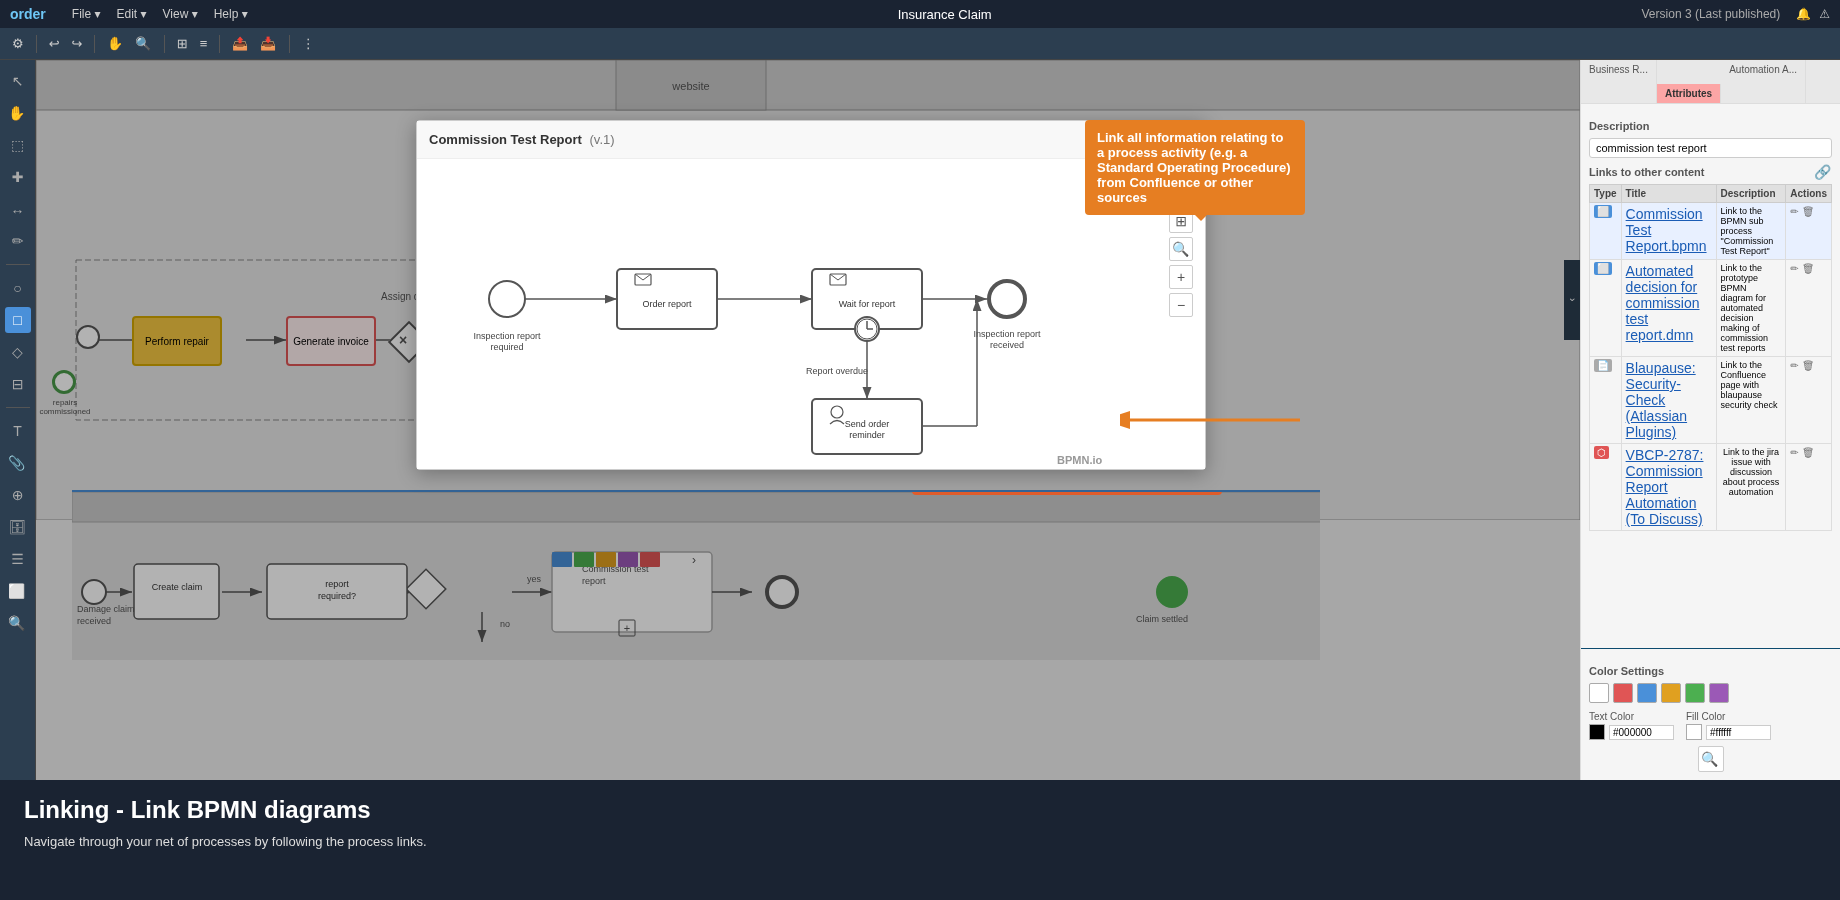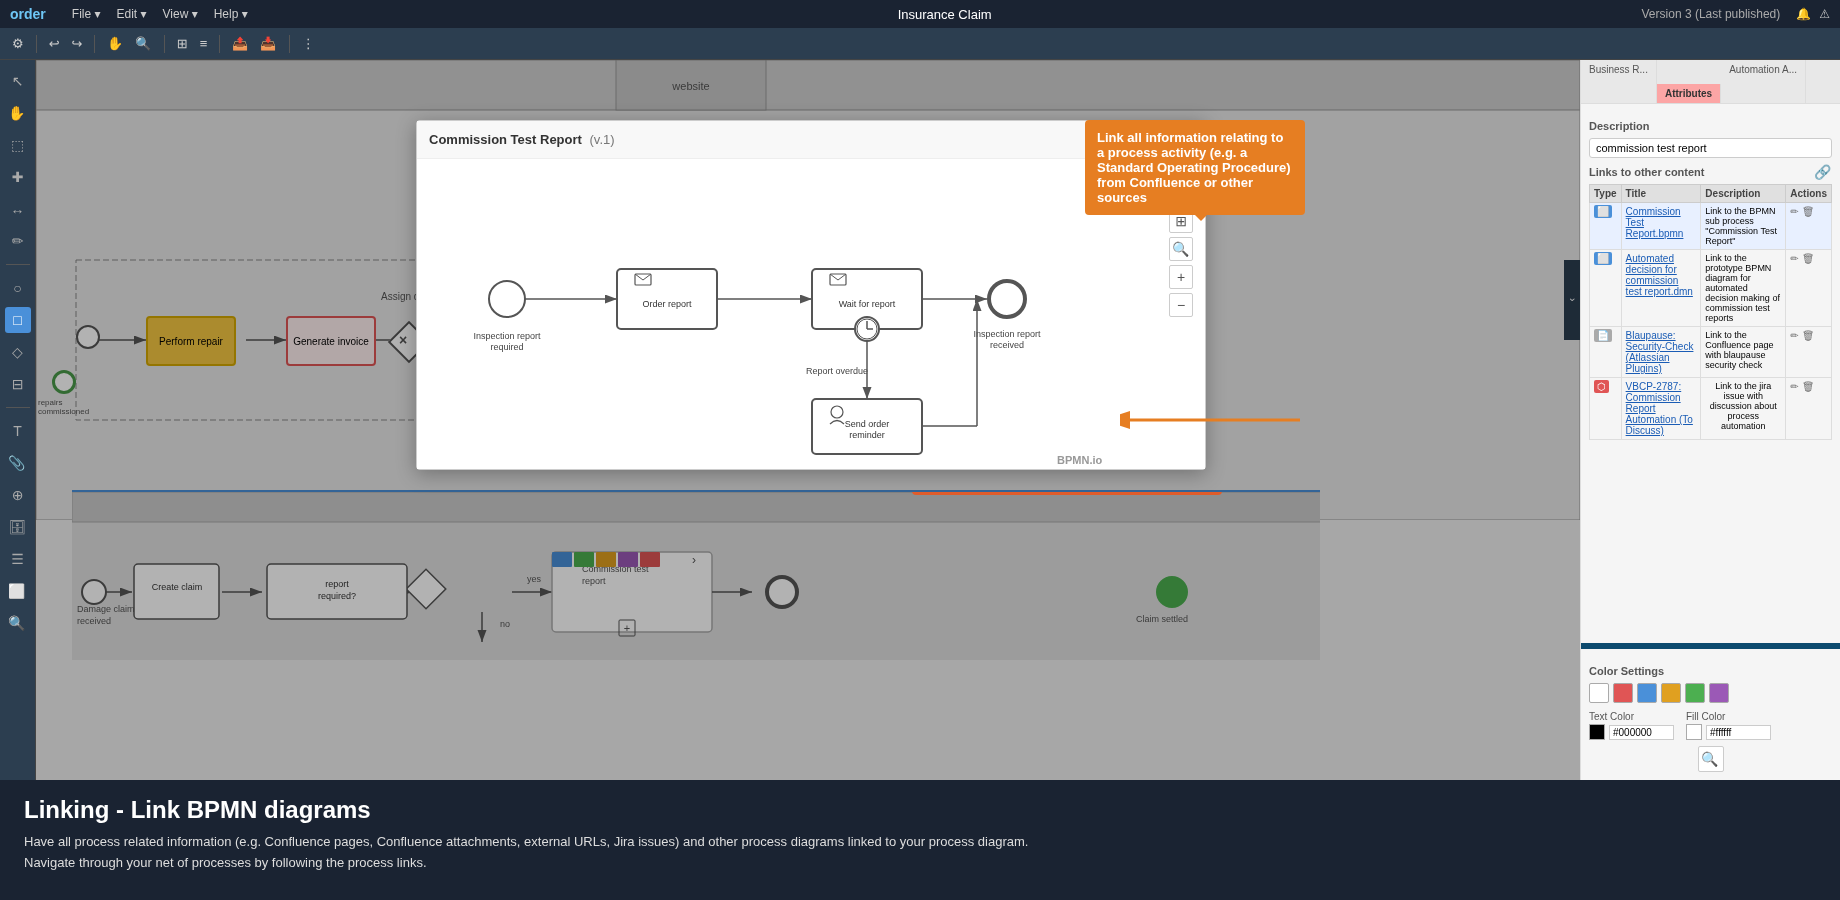--- a/index.html
+++ b/index.html
@@ -204,28 +204,28 @@
       width: 100%;
       border: 1px solid #ccc;
       border-radius: 3px;
       padding: 3px 6px;
       font-size: 11px;
       margin-bottom: 6px;
     }
     .links-table { width: 100%; border-collapse: collapse; font-size: 10px; }
     .links-table th { background: #e0e0e0; padding: 3px 4px; text-align: left; border: 1px solid #ccc; color: #444; font-weight: bold; }
     .links-table td { padding: 3px 4px; border: 1px solid #ddd; vertical-align: top; }
-    .link-blue { color: #1a5cb5; text-decoration: underline; cursor: pointer; font-size: 10px; }
+    .link-blue { color: #1a5cb5; text-decoration: underline; cursor: pointer; font-size: 14px; }
     .link-actions { display: flex; gap: 3px; }
     .link-action-btn { background: transparent; border: none; cursor: pointer; font-size: 10px; color: #666; }
 
     
     #color-settings {
       padding: 8px;
-      border-top: 6px solid #0c4a6e;
+      border-top: 1px solid #0c4a6e;
       background: #f5f5f5;
     }
     .color-grid { display: flex; gap: 4px; flex-wrap: wrap; margin-bottom: 8px; }
     .color-swatch {
       width: 20px; height: 20px;
       border: 1px solid #aaa;
       cursor: pointer;
       border-radius: 2px;
     }
     .color-row { display: flex; gap: 12px; }
@@ -414,34 +414,34 @@
 
       <defs>
         <marker id="arr" markerWidth="8" markerHeight="8" refX="8" refY="3" orient="auto">
           <path d="M0,0 L0,6 L8,3 z" fill="#555"></path>
         </marker>
       </defs>
     </svg>
 
     <div class="bpmn-circle" style="width:24px;height:24px;top:265px;left:40px;"></div>
 
-    <div class="bpmn-element bpmn-yellow" style="width:90px;height:50px;top:256px;left:110px;font-size:10px;">
+    <div class="bpmn-element bpmn-yellow" style="width:90px;height:50px;top:256px;left:96px;font-size:10px;">
       <span>Perform repair</span>
     </div>
 
     <div class="bpmn-element bpmn-red-outline" style="width:90px;height:50px;top:256px;left:250px;font-size:10px;">
       <span>Generate invoice</span>
     </div>
 
     <div class="bpmn-diamond" style="top:267px;left:358px;"></div>
 
     <div style="position:absolute;top:272px;left:363px;font-size:14px;font-weight:bold;color:#555;z-index:2;">×</div>
 
     <div class="bpmn-circle" style="width:24px;height:24px;top:310px;left:16px;border:3px solid #4a9a4a;"></div>
-    <div style="position:absolute;top:338px;left:2px;font-size:8px;color:#555;width:54px;">repairs commissioned</div>
+    <div style="position:absolute;top:338px;left:2px;font-size:8px;color:#555;width:54px;text-align:center;">repairs commissioned</div>
 
     <div id="modal-overlay"></div>
 
     <div id="modal">
       <div id="modal-header">
         <span id="modal-title">
           <span>Commission Test Report</span>
           <span style="font-weight:normal;color:#777;margin-left:4px;">(v.1)</span>
         </span>
         <button class="modal-icon-btn">↺</button>
@@ -731,15 +731,14 @@
       <div style="margin-top:6px;display:flex;justify-content:center;">
         <button class="zoom-btn" style="width:26px;height:26px;">🔍</button>
       </div>
     </div>
 
   </div>
 </div>
 
 <div id="bottom-bar">
   <h2>Linking - Link BPMN diagrams</h2>
-  <p>Have all process related information (e.g. Confluence pages, Confluence attachments, external URLs, Jira issues) and other process diagrams linked to your process diagram.</p>
   <p>Navigate through your net of processes by following the process links.</p>
 </div>
 
 </body></html>

